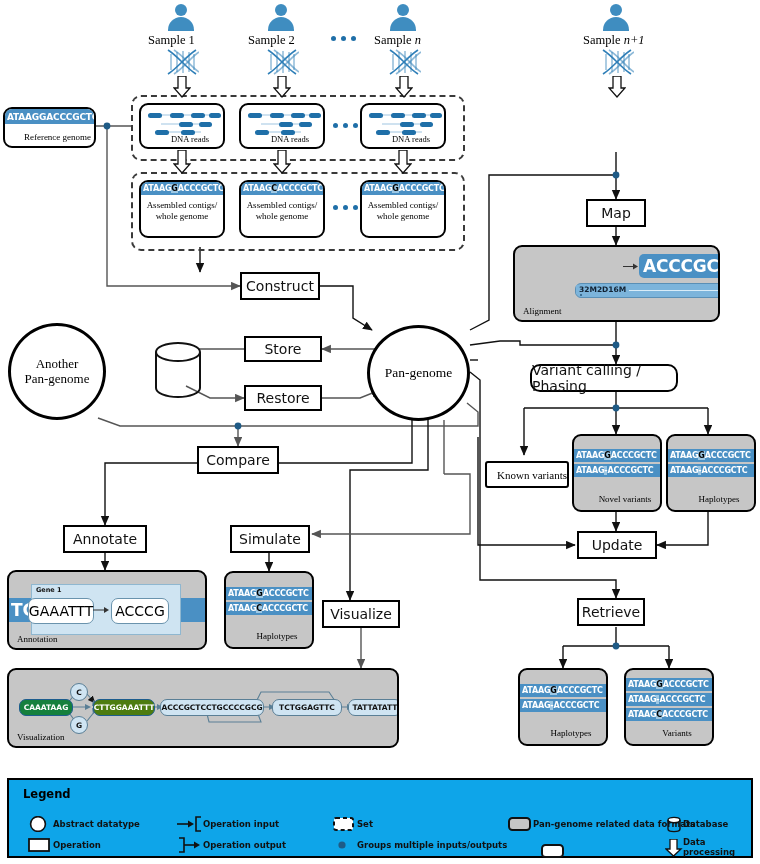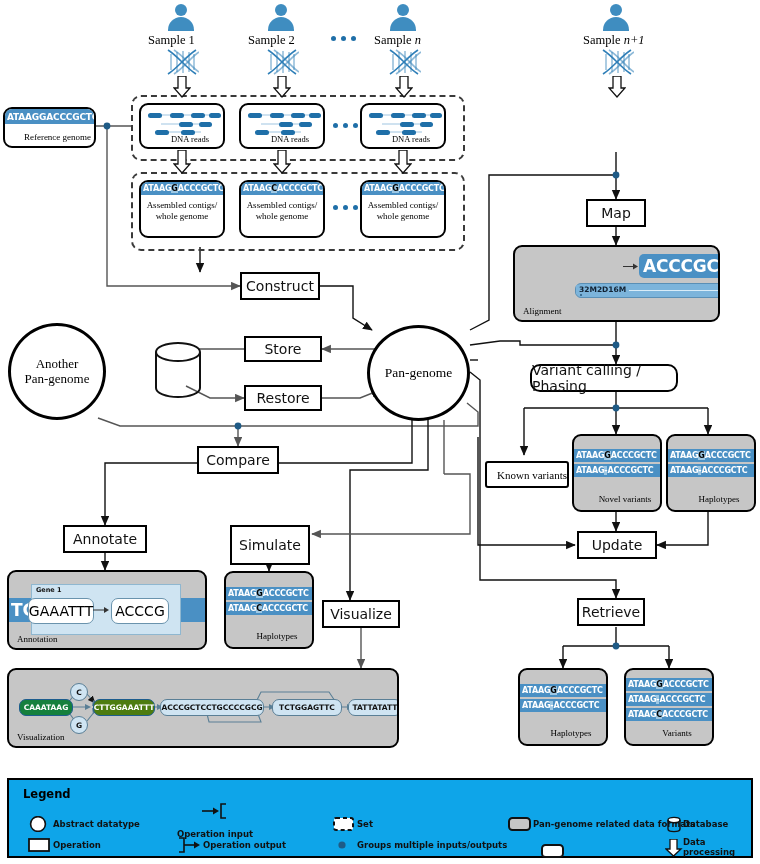--- a/index.html
+++ b/index.html
@@ -403,21 +403,21 @@
       <div>Assembled contigs/</div>
       <div>whole genome</div>
     </div>
   </div>
 
   <div class="node op" style="left:240px;top:272px;width:80px;height:28px;">Construct</div>
   <div class="node op" style="left:244px;top:336px;width:78px;height:26px;">Store</div>
   <div class="node op" style="left:244px;top:385px;width:78px;height:26px;">Restore</div>
   <div class="node op" style="left:197px;top:446px;width:82px;height:28px;">Compare</div>
   <div class="node op" style="left:63px;top:525px;width:84px;height:28px;">Annotate</div>
-  <div class="node op" style="left:230px;top:525px;width:80px;height:40px;">Simulate</div>
+  <div class="node op" style="left:230px;top:525px;width:80px;height:28px;">Simulate</div>
   <div class="node op" style="left:322px;top:600px;width:78px;height:28px;">Visualize</div>
   <div class="node op" style="left:586px;top:199px;width:60px;height:28px;">Map</div>
   <div class="node op" style="left:530px;top:364px;width:148px;height:28px;border-radius:10px;">Variant calling / Phasing</div>
   <div class="node op" style="left:577px;top:531px;width:80px;height:28px;">Update</div>
   <div class="node op" style="left:577px;top:598px;width:68px;height:28px;">Retrieve</div>
 
   <div class="node circ" style="left:367px;top:325px;width:103px;height:96px;font-size:13.5px;">
     <span>Pan-genome</span>
   </div>
   <div class="node circ" style="left:8px;top:323px;width:98px;height:97px;">
@@ -602,21 +602,21 @@
     </div>
     <div class="lgrow" style="left:18px;top:57px;">
       <span class="lgico">
         <svg width="26" height="16">
             <rect x="2" y="2" width="20" height="12" fill="#fff" stroke="#111" stroke-width="1.8"></rect>
           </svg>
       </span>
       <span>Operation</span>
     </div>
 
-    <div class="lgrow" style="left:168px;top:23px;flex-direction:column;">
+    <div class="lgrow" style="left:168px;top:36px;">
       <span class="lgico">
         <svg width="26" height="16">
           <path d="M0,8 L13,8" stroke="#111" stroke-width="1.6"></path>
             <path d="M11,4.5 L17,8 L11,11.5 z" fill="#111"></path>
           <path d="M24,1 L19,1 L19,15 L24,15" fill="none" stroke="#111" stroke-width="1.6"></path>
         </svg>
       </span>
       <span>Operation input</span>
     </div>
     <div class="lgrow" style="left:168px;top:57px;">

